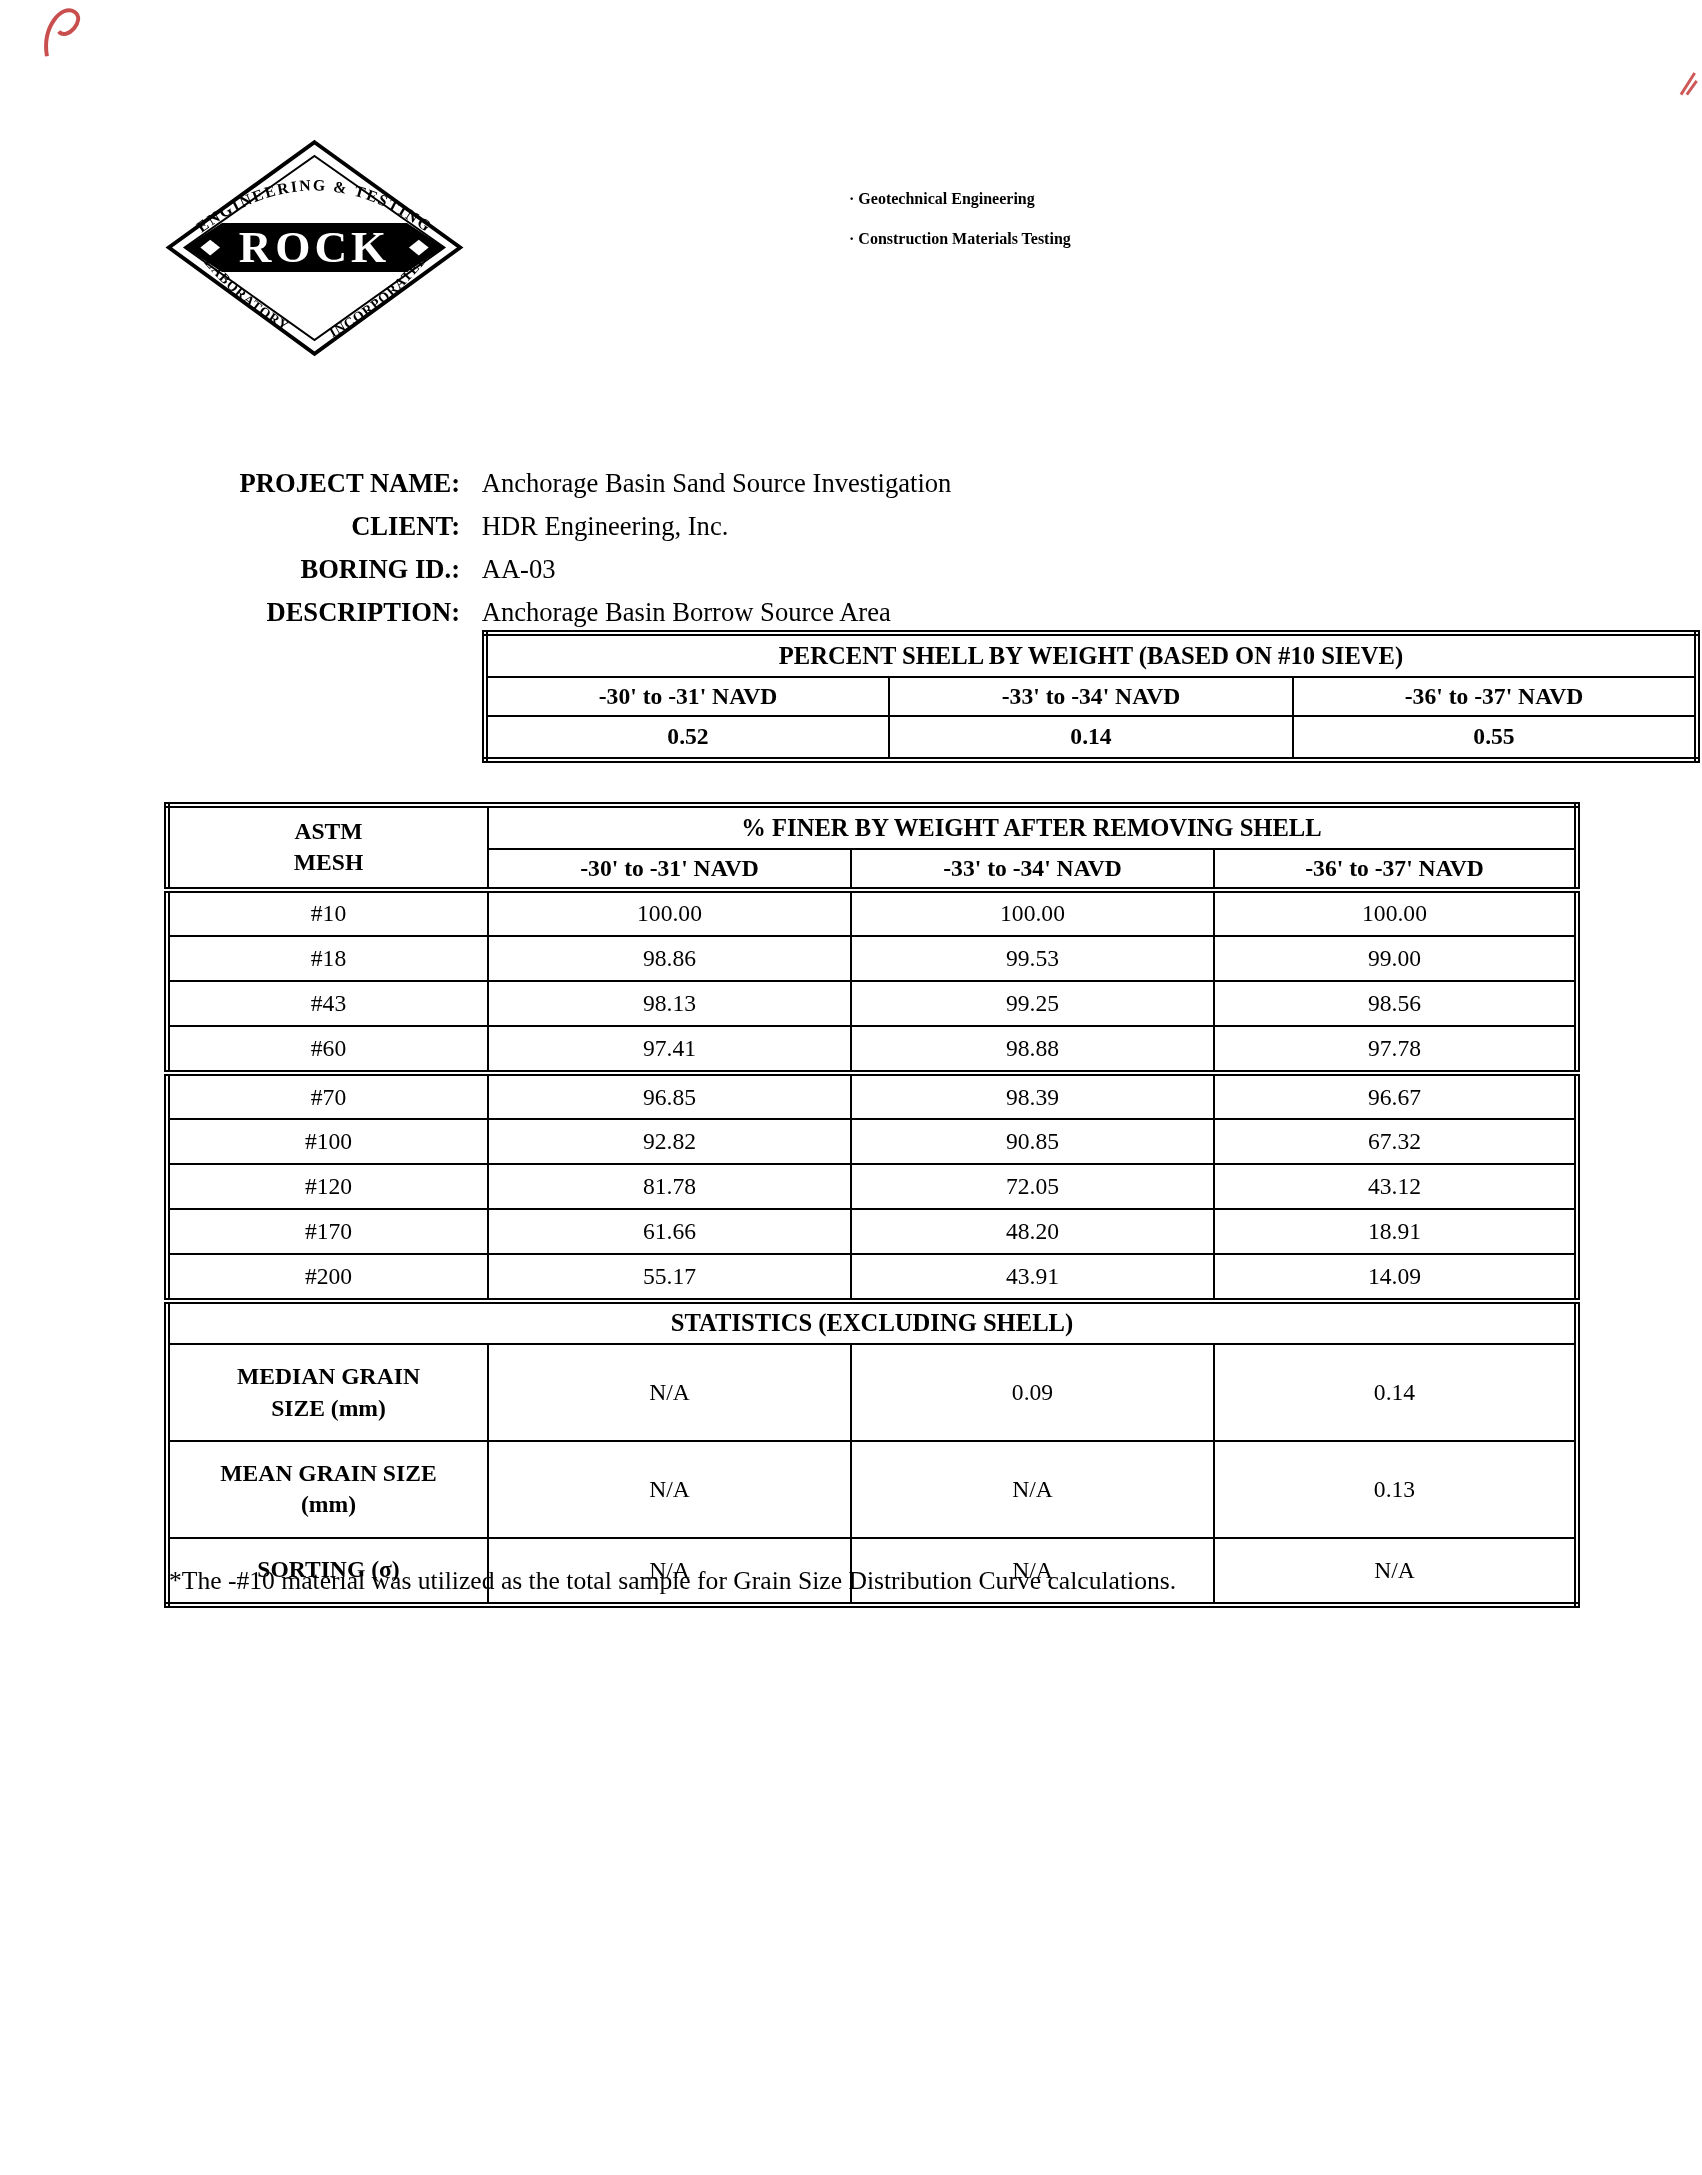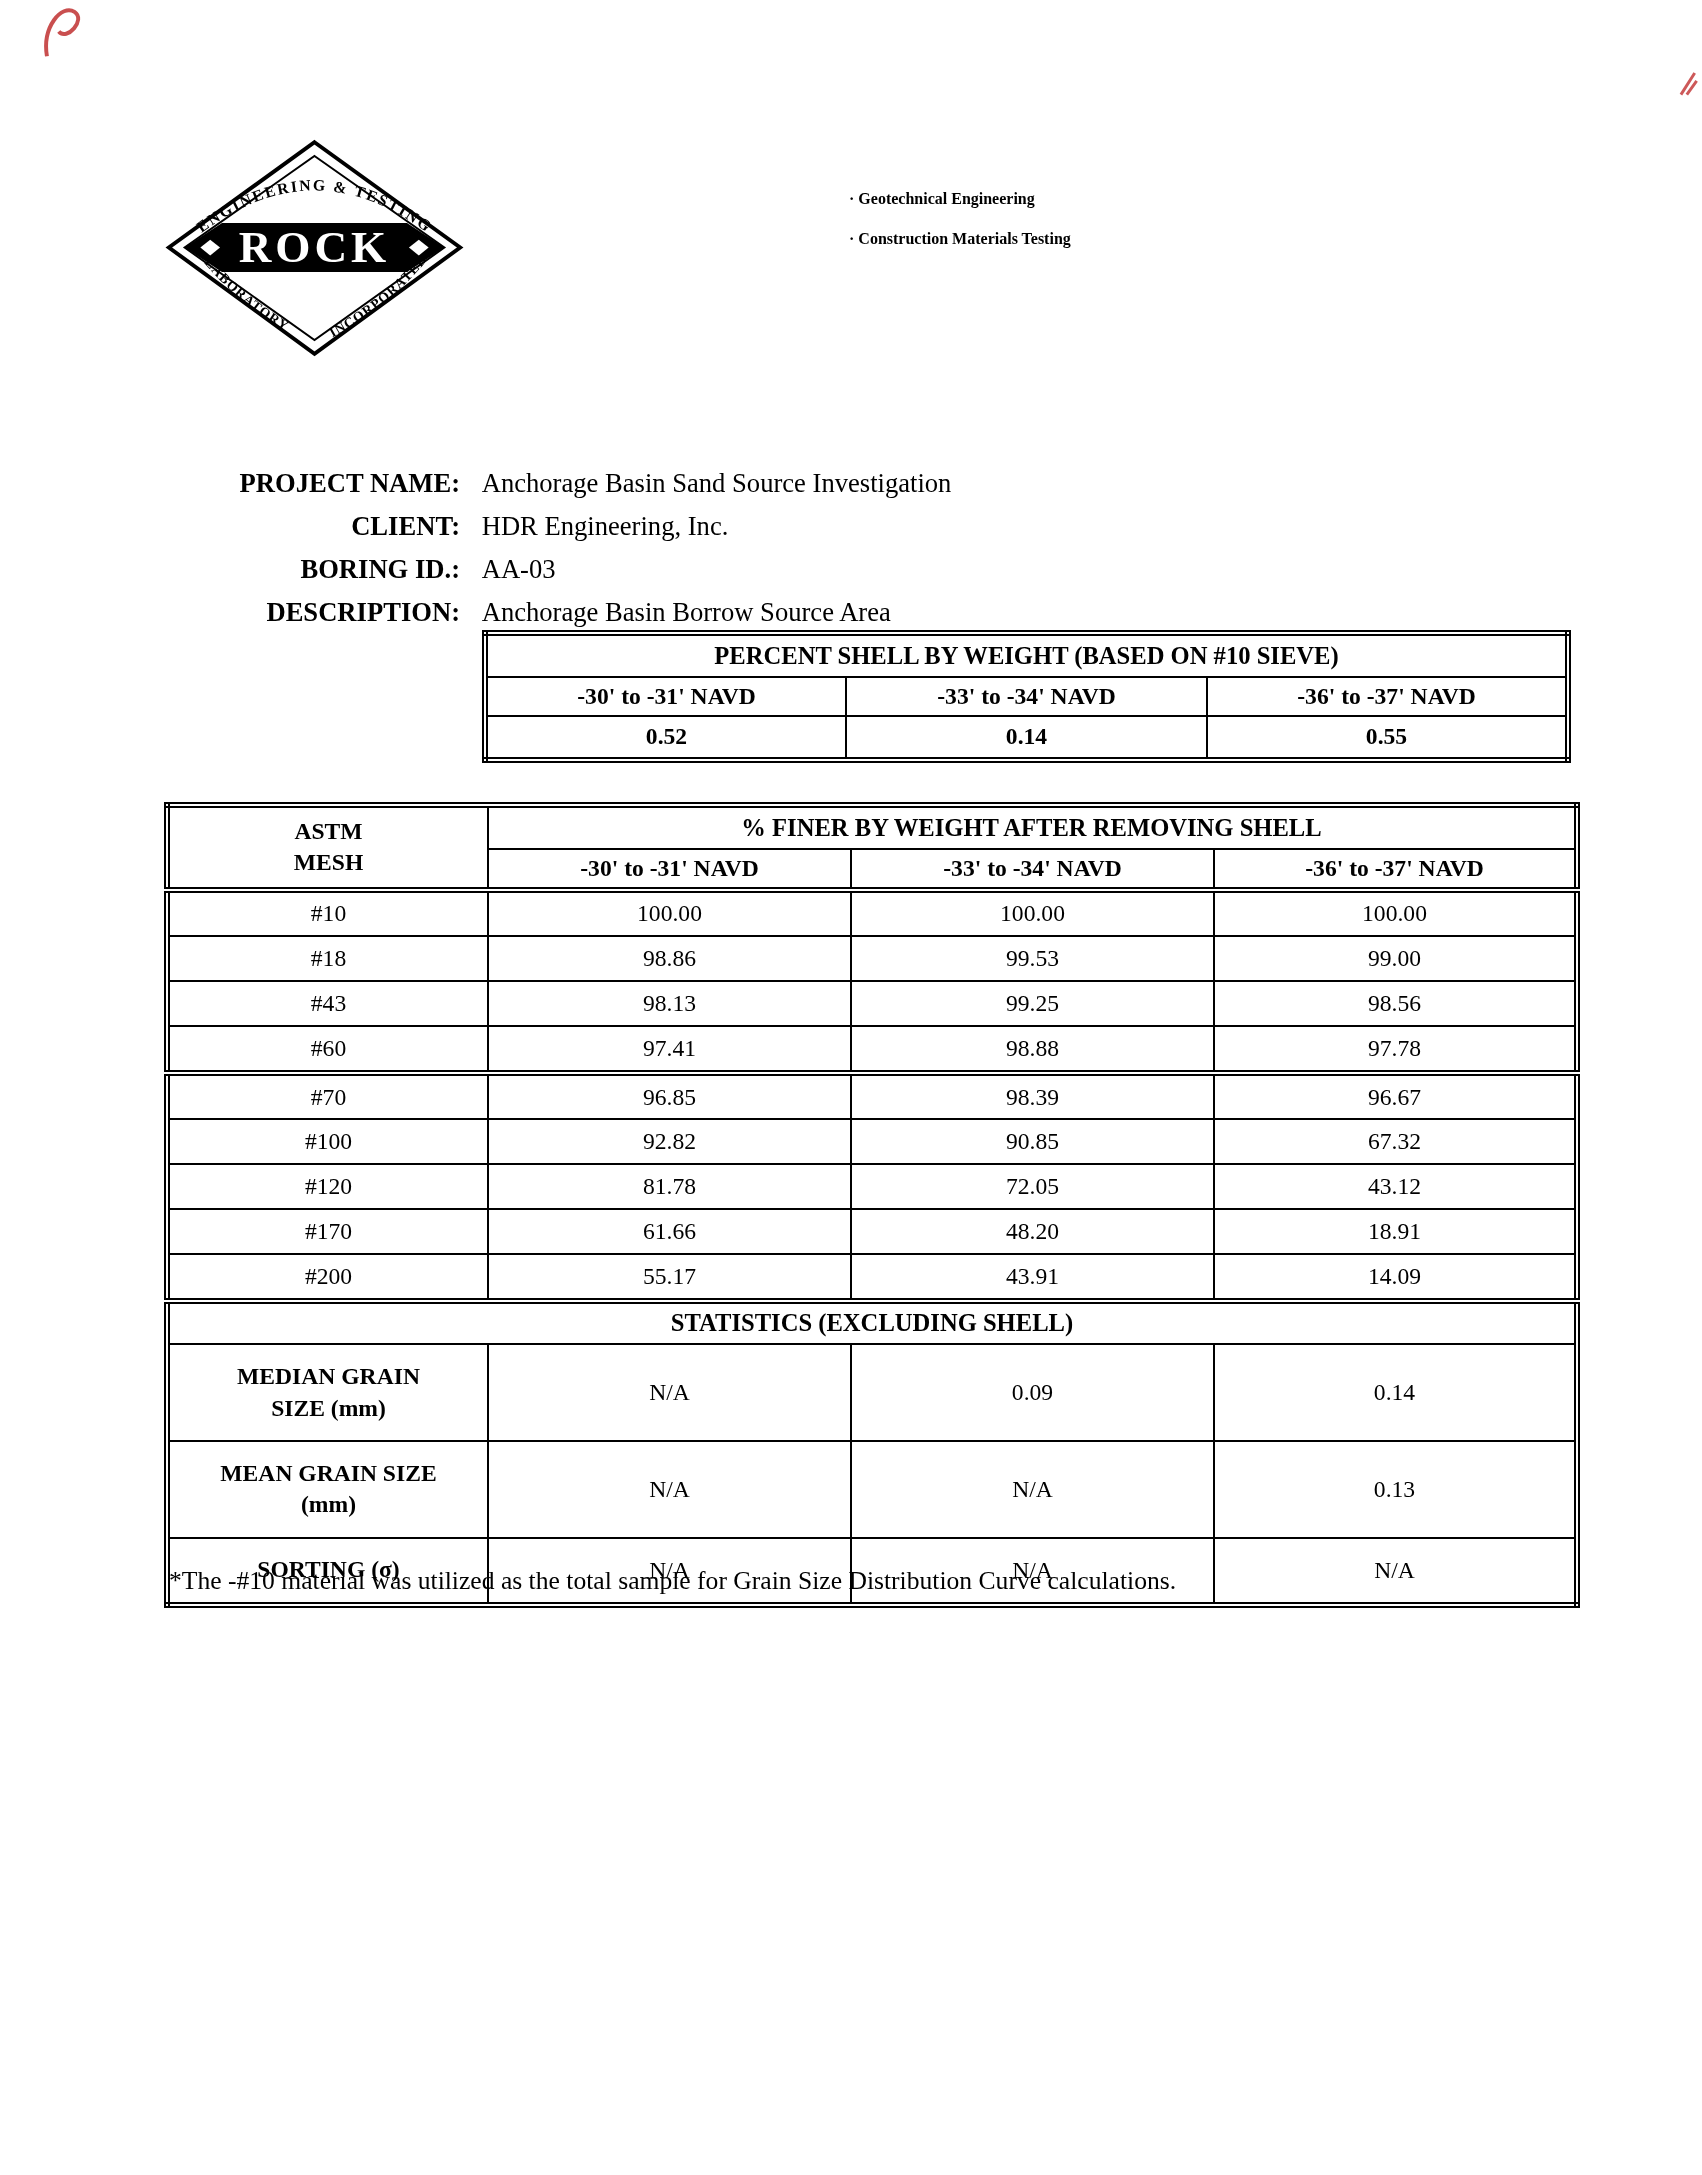--- a/index.html
+++ b/index.html
@@ -19,21 +19,21 @@
 
   
   .project-info { position:absolute; left:172px; top:417px;margin-top:45px; }
   .pi-row { display:flex; line-height:43px; font-size:26.6px; }
   .pi-label { width:288px; text-align:right; font-weight:bold; margin-right:21.7px; white-space:nowrap; }
   .pi-value { white-space:nowrap; }
 
   
   table { border-collapse:collapse; table-layout:fixed; }
   .shell-table { position:absolute; left:482px; top:630px; }
-  .shell-table table { width:1089px; border:6.9px double #000; }
+  .shell-table table { width:1218px; border:6.9px double #000; }
   .finer-table { position:absolute; left:164px; top:802px; }
   .finer-table table { width:1409px; border:6.9px double #000; }
   th, td { border:2px solid #000; text-align:center; font-size:23.6px; padding:4.9px 3.9px; }
   th { font-weight:bold; }
   .t-title { font-size:24.6px; padding:5.9px 3.9px; }
   .dbl-bottom { border-bottom:6.9px double #000;border-radius:18px; }
   .dbl-top    { border-top:6.9px double #000; }
   .shell-table td.val { font-weight:bold; padding:6.9px 3.9px; }
   .finer-table td.num { padding:7.9px 3.9px; }
   .mesh-head div { line-height:31.5px; }

